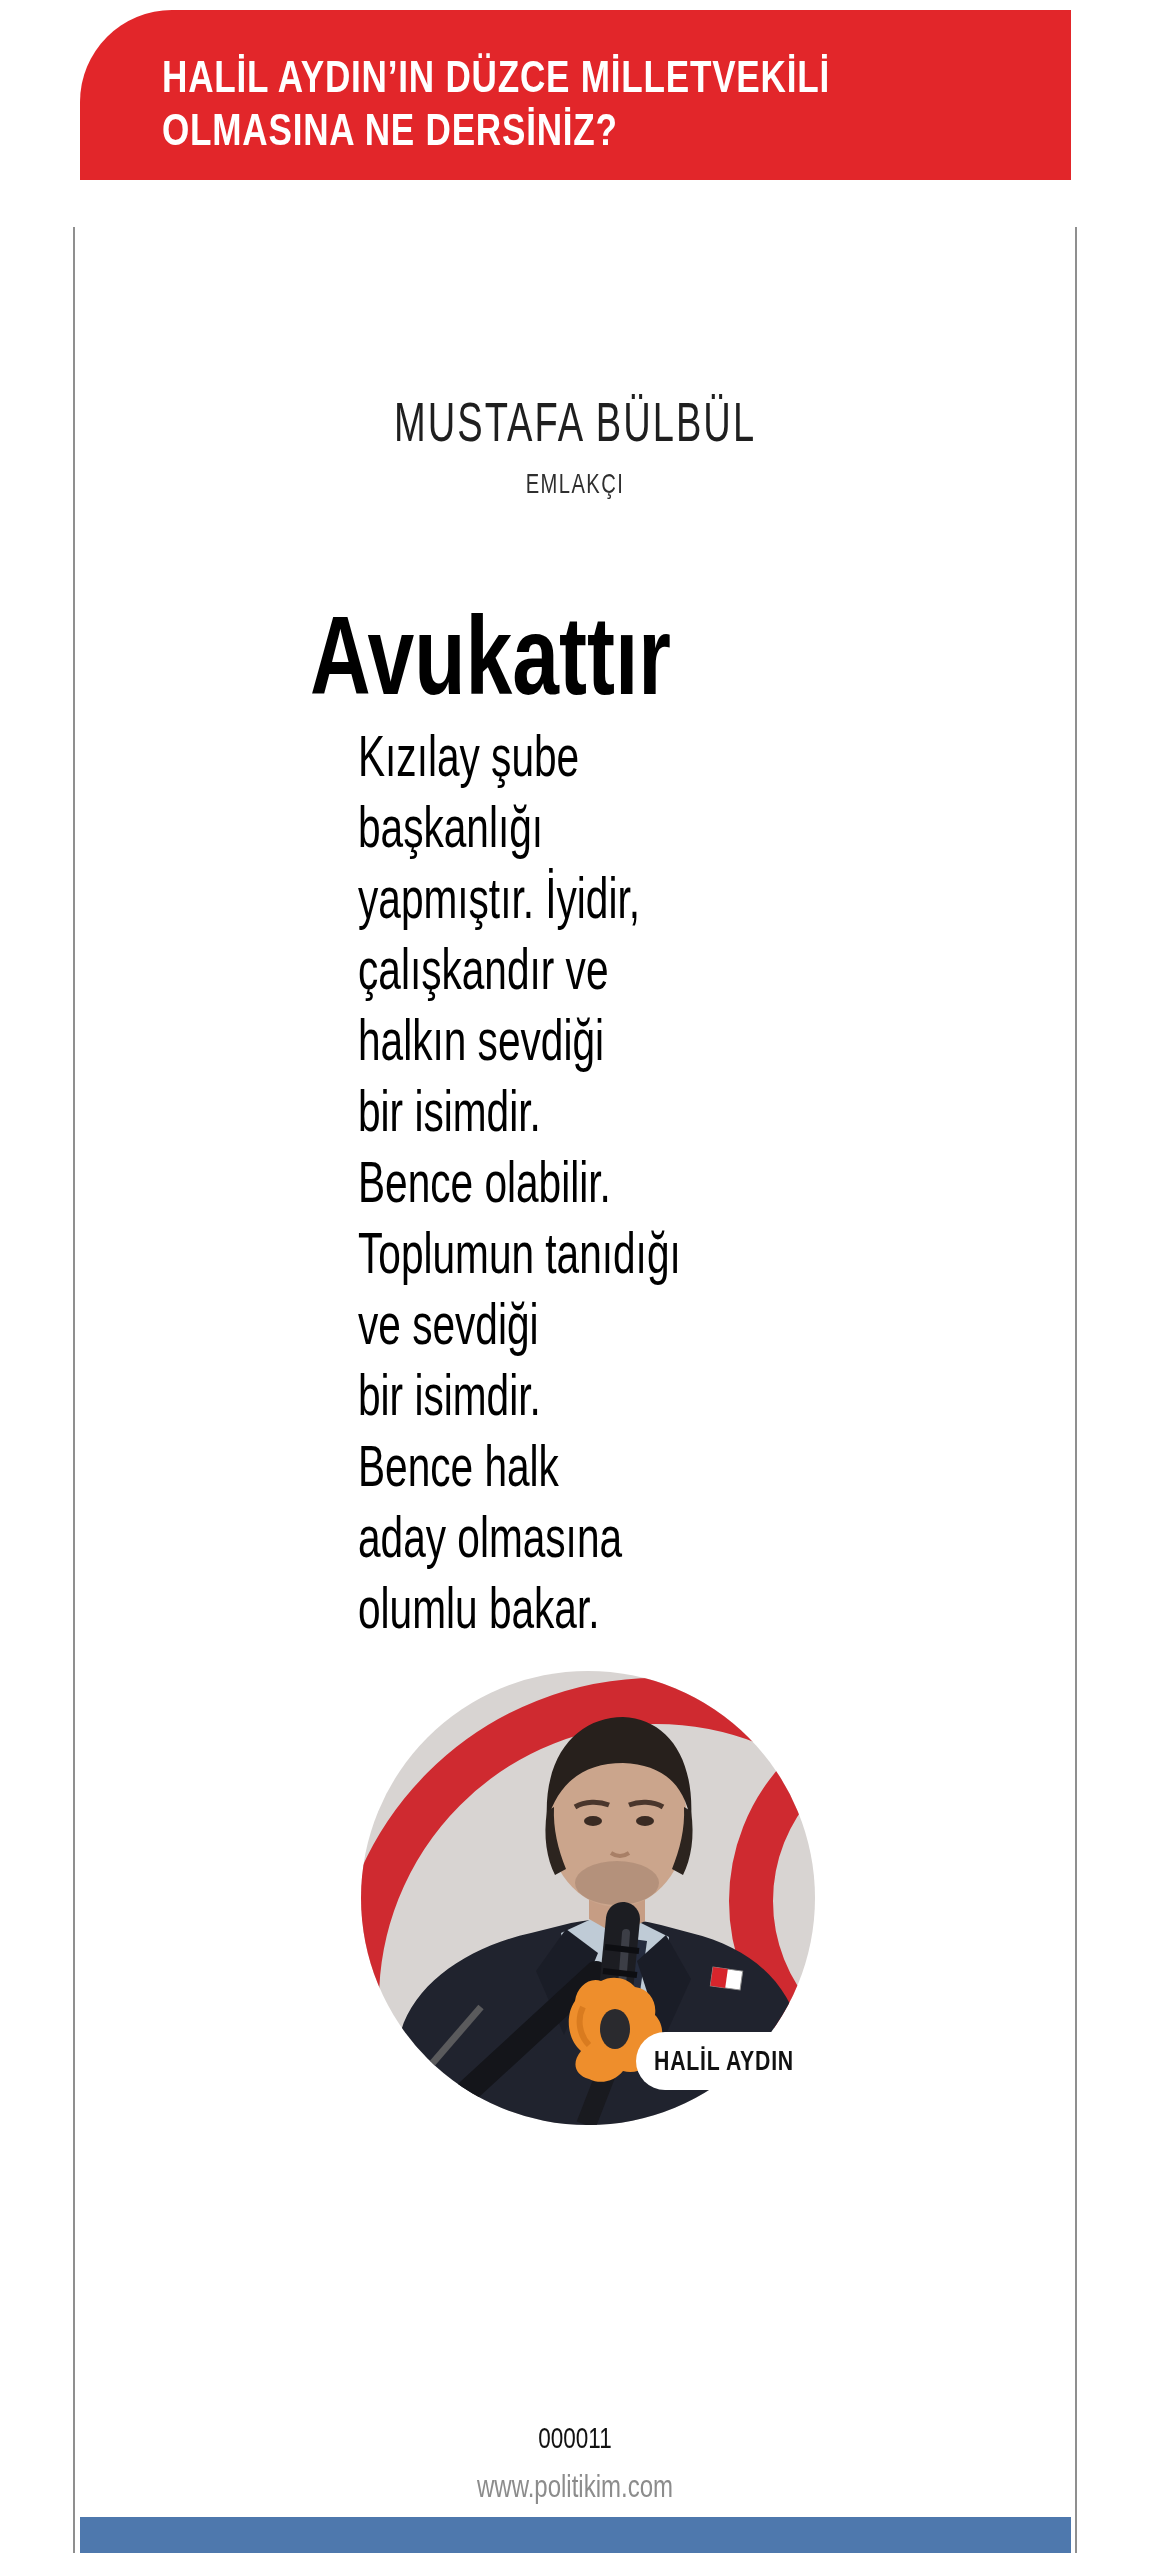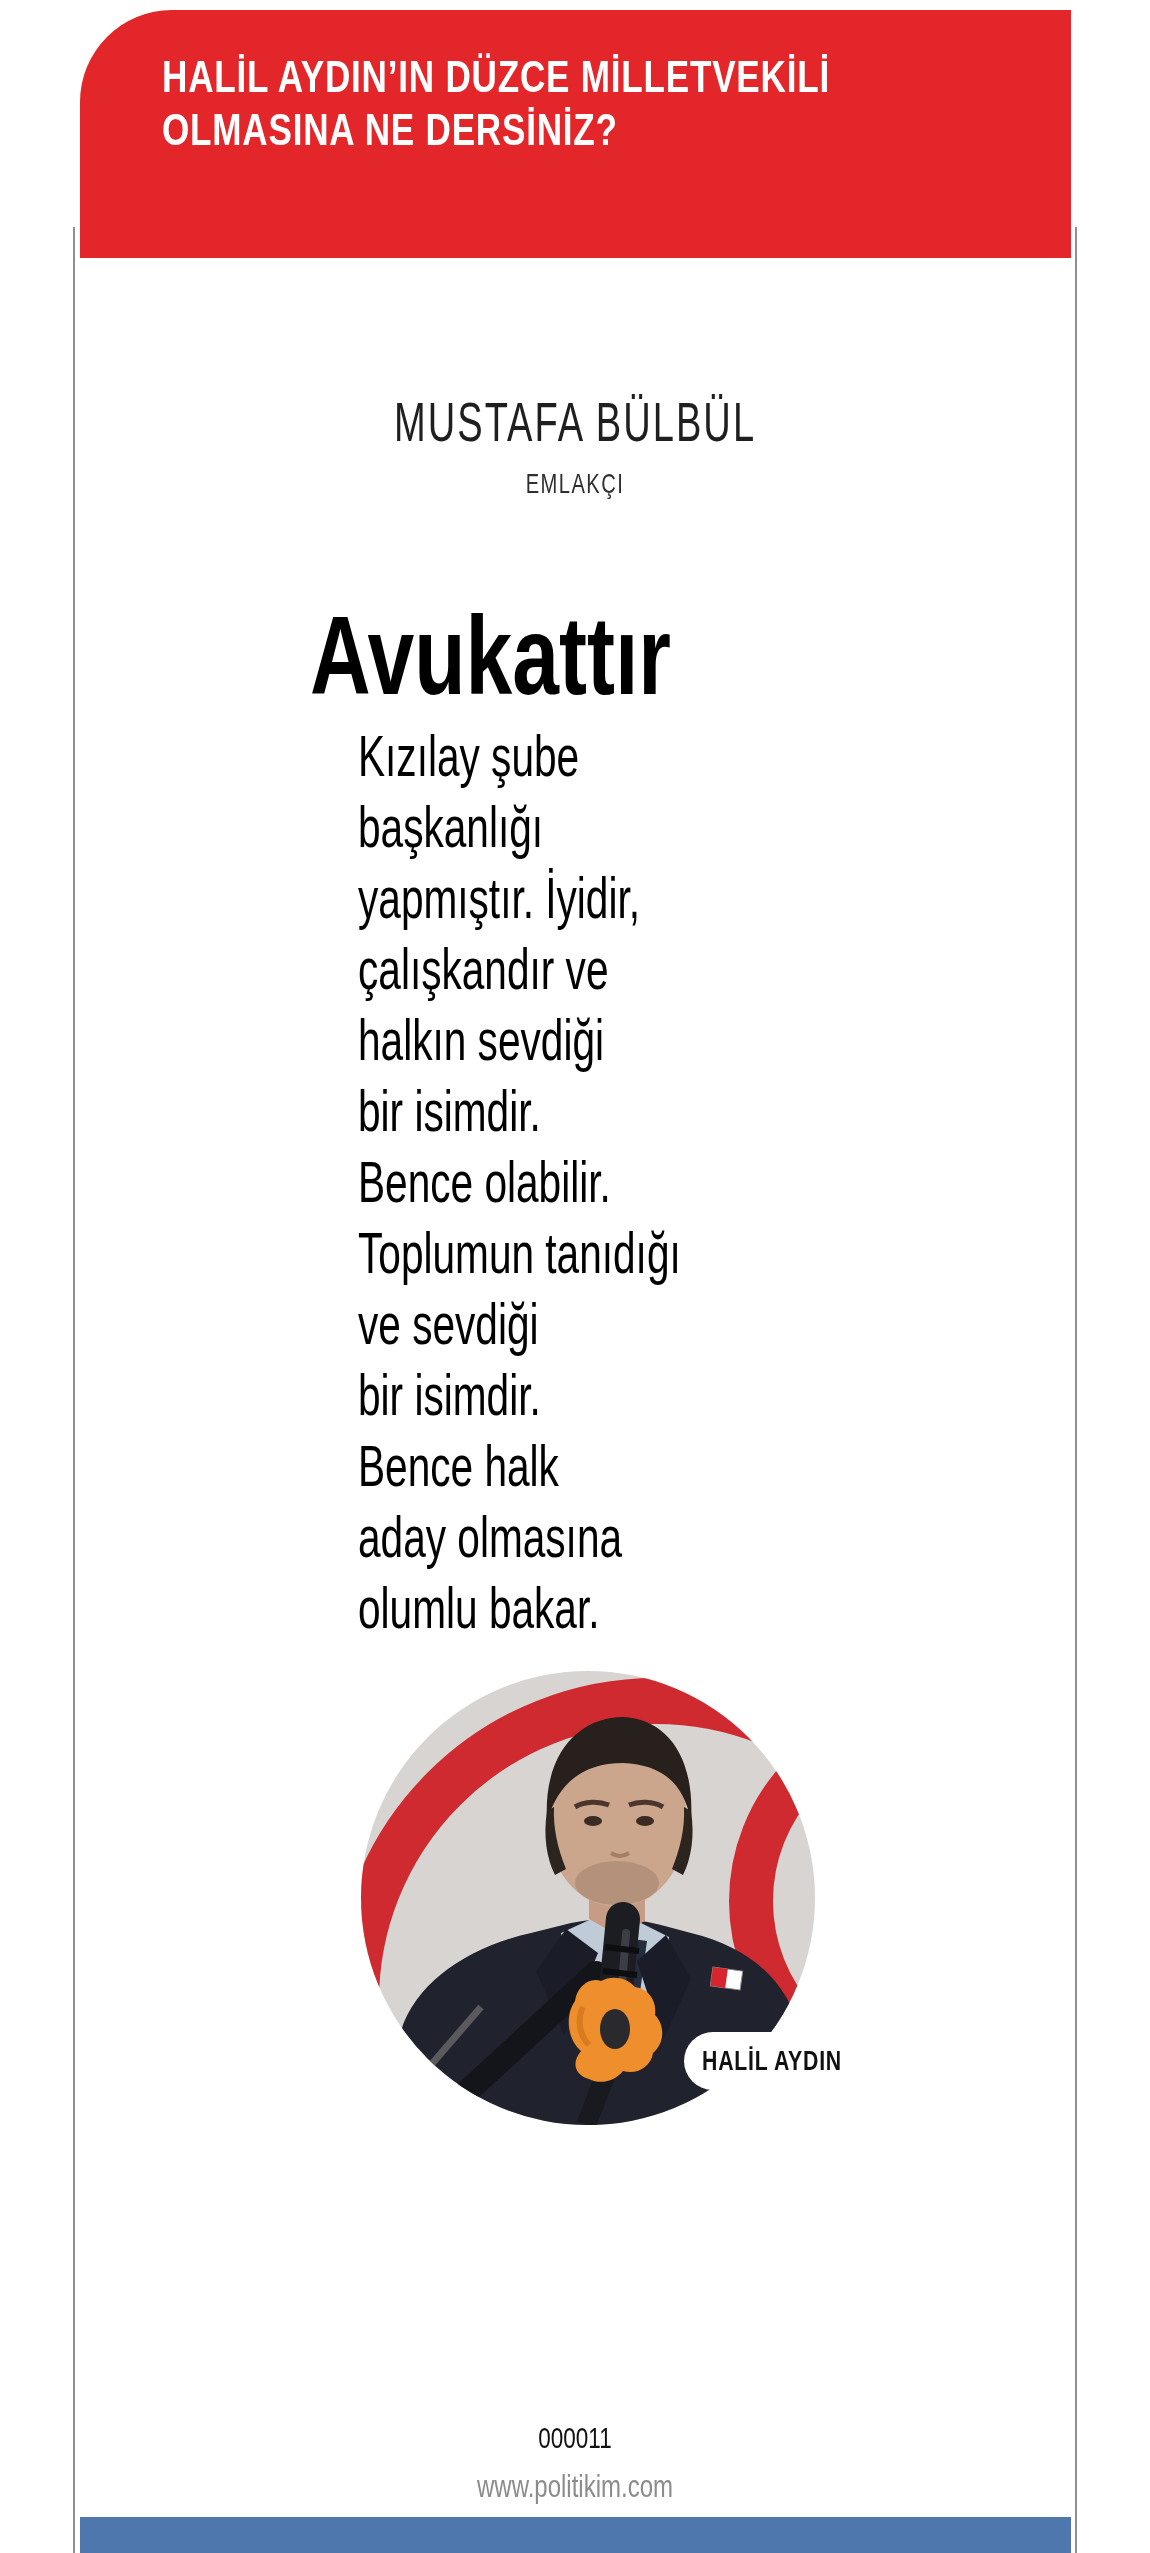--- a/index.html
+++ b/index.html
@@ -1,20 +1,20 @@
 <!DOCTYPE html>
 <html><head>
 <meta charset="utf-8">
 <style>
   html,body{margin:0;padding:0;background:#ffffff;}
   body{width:1150px;height:2553px;position:relative;font-family:"Liberation Sans",sans-serif;overflow:hidden;}
   .abs{position:absolute;}
 
   
-  .banner{left:80px;top:10px;width:991px;height:248px;background:#e2262a;border-radius:92px 0 0 0;}
+  .banner{left:80px;top:10px;width:991px;height:170px;background:#e2262a;border-radius:92px 0 0 0;}
   .banner-text{position:absolute;left:82px;top:40px;color:#ffffff;font-weight:bold;
     font-size:45px;line-height:53px;letter-spacing:1px;white-space:nowrap;
     transform:scaleX(0.78);transform-origin:left top;}
 
   
   .frame-line{top:227px;width:2px;height:2326px;background:#8f8f8f;}
   .frame-left{left:73px;}
   .frame-right{left:1075px;}
 
   
@@ -26,21 +26,21 @@
     transform:scaleX(0.72);transform-origin:center top;}
 
   
   .headline{left:310px;top:600px;font-size:112px;font-weight:bold;color:#000;
     line-height:1;white-space:nowrap;transform:scaleX(0.75);transform-origin:left top;}
   .quote-lines{left:358px;top:720px;font-size:58px;line-height:71px;color:#000;
     white-space:nowrap;transform:scaleX(0.70);transform-origin:left top;}
 
   
   .photo{left:361px;top:1671px;width:454px;height:454px;border-radius:50%;overflow:hidden;}
-  .caption{left:684px;top:2032px;height:58px;background:#ffffff;border-radius:30px;
+  .caption{left:636px;top:2032px;height:58px;background:#ffffff;border-radius:30px;
     display:flex;align-items:center;padding:0 70px 0 18px;}
   .caption span{font-size:28px;font-weight:bold;color:#111;letter-spacing:1px;white-space:nowrap;
     transform:scaleX(0.76);transform-origin:left center;}
 
   
   .serial{left:0;top:2421px;width:1150px;text-align:center;color:#111;font-size:30px;
     white-space:nowrap;transform:scaleX(0.75);transform-origin:center top;}
   .website{left:0;top:2468px;width:1150px;text-align:center;color:#8c8c8c;font-size:32px;
     white-space:nowrap;transform:scaleX(0.75);transform-origin:center top;}
   .bottom-bar{left:80px;top:2517px;width:991px;height:36px;background:#4e78ad;}

